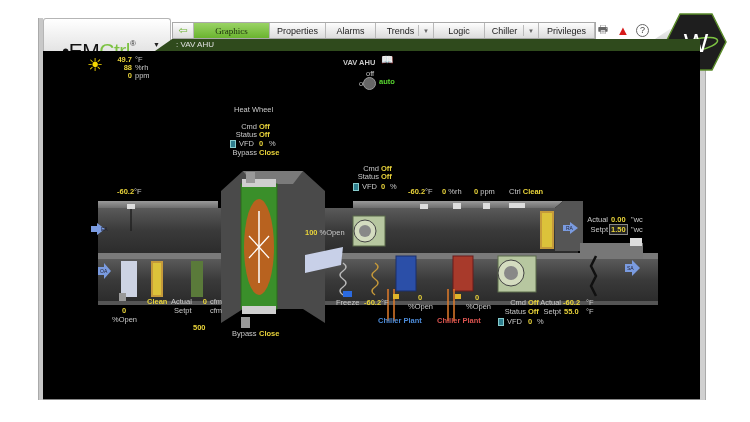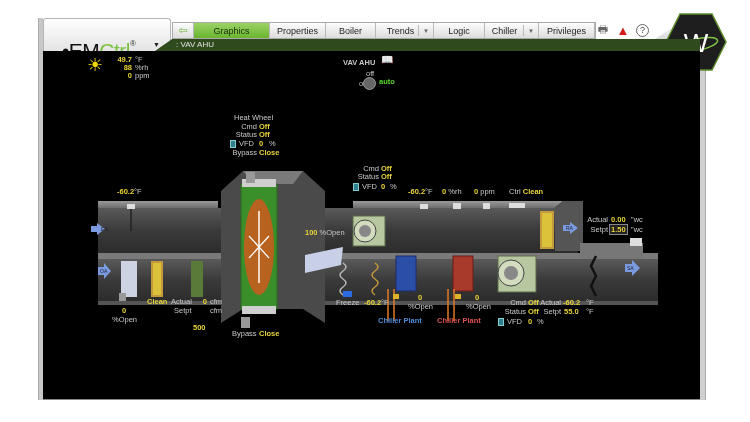--- a/index.html
+++ b/index.html
@@ -15,21 +15,21 @@
   .logo { position: absolute; left: 18px; top: 5px; font-size: 21px; letter-spacing: -0.5px; margin-top: 15px; }
   .logo .bk { color: #111; }
   .logo .gr { color: #7cc242; }
   .logo .reg { font-size: 8px; vertical-align: top; color: #333; }
   .logo-caret { position: absolute; right: 10px; bottom: 3px; font-size: 7px; color: #222; }
   .logo-slant { position: absolute; left: 155px; top: 37px; width: 20px; height: 14px; background: #2f4a1c; clip-path: polygon(100% 0, 100% 100%, 0 100%); }
 
   
   .nav { position: absolute; left: 172px; top: 22px; height: 17px; display: flex; border: 1px solid #a9a9a9; background: linear-gradient(#fdfdfd, #dcdcdc); }
   .nav-item { height: 15px; font-size: 9px; color: #222; display: flex; align-items: center; justify-content: center; border-right: 1px solid #b8b8b8; position: relative; }
-  .nav-item.active { background: linear-gradient(#9ad365, #6ab42f); color: #1b2d0c; }
+  .nav-item.active { background: linear-gradient(#9ad365, #6ab42f); color: #1b2d0c; font-family: Liberation Serif, serif; }
   .nav-back { width: 21px; color: #6ab42f; font-size: 11px; }
   .nav-caret { position: absolute; right: 4px; font-size: 6px; color: #666; }
   .nav-sep { position: absolute; right: 14px; top: 2px; width: 1px; height: 11px; background: #bbb; }
 
   .tool-icons { position: absolute; left: 596px; top: 23px; display: flex; gap: 6px; align-items: center; }
   .ti { width: 14px; height: 14px; display: flex; align-items: center; justify-content: center; font-size: 11px; }
   .ti-print { color: #666; }
   .ti-alert { color: #d71a1a; font-size: 13px; }
   .ti-help { border: 1px solid #666; border-radius: 50%; width: 13px; height: 13px; font-size: 9px; color: #444; }
   .nav-right-fill { position: absolute; left: 655px; top: 29px; width: 50px; height: 10px; background: linear-gradient(#f2f2f2,#d8d8d8); clip-path: polygon(30% 0, 100% 0, 100% 100%, 0 100%); }
@@ -72,21 +72,21 @@
     <div class="nav-item nav-back">
         <span>⇦</span>
       </div>
     <div class="nav-item active" style="width:76px">
         <span>Graphics</span>
       </div>
     <div class="nav-item" style="width:56px">
         <span>Properties</span>
       </div>
     <div class="nav-item" style="width:50px">
-        <span>Boiler</span>
+        <span>Alarms</span>
       </div>
     <div class="nav-item" style="width:58px;padding-right:8px">
         <span>Trends</span>
         <span class="nav-sep"></span>
         <span class="nav-caret">▼</span>
       </div>
     <div class="nav-item" style="width:51px">
         <span>Logic</span>
       </div>
     <div class="nav-item" style="width:54px;padding-right:14px">
@@ -235,21 +235,21 @@
     <div class="t" style="left:67px;top:20px;text-align:right;width:22px"><span class="y">0</span></div>
     <div class="t" style="left:92px;top:20px">ppm</div>
 
     <div class="t" style="left:300px;top:7px;font-weight:bold">VAV AHU</div>
     <div class="t" style="left:338px;top:4px;color:#e8dca0;font-size:10px">📖</div>
     <div class="t" style="left:323px;top:18px">off</div>
     <div class="t" style="left:316px;top:28px">on</div>
     <div style="position:absolute;left:320px;top:26px;width:13px;height:13px;border-radius:50%;background:#666;border:1px solid #999"></div>
     <div class="t g" style="left:336px;top:26px">auto</div>
 
-    <div class="t" style="left:191px;top:62px">Heat Wheel</div>
+    <div class="t" style="left:191px;top:54px">Heat Wheel</div>
     <div class="t" style="left:196px;top:71px;width:18px;text-align:right">Cmd</div>
     <div class="t y" style="left:216px;top:71px">Off</div>
     <div class="t" style="left:190px;top:79px;width:24px;text-align:right">Status</div>
     <div class="t y" style="left:216px;top:79px">Off</div>
     <div class="t" style="left:187px;top:88px"><span class="vfd"></span><span>VFD</span></div>
     <div class="t y" style="left:216px;top:88px">0</div>
     <div class="t" style="left:226px;top:88px">%</div>
     <div class="t" style="left:188px;top:97px;width:26px;text-align:right">Bypass</div>
     <div class="t y" style="left:216px;top:97px">Close</div>
 

